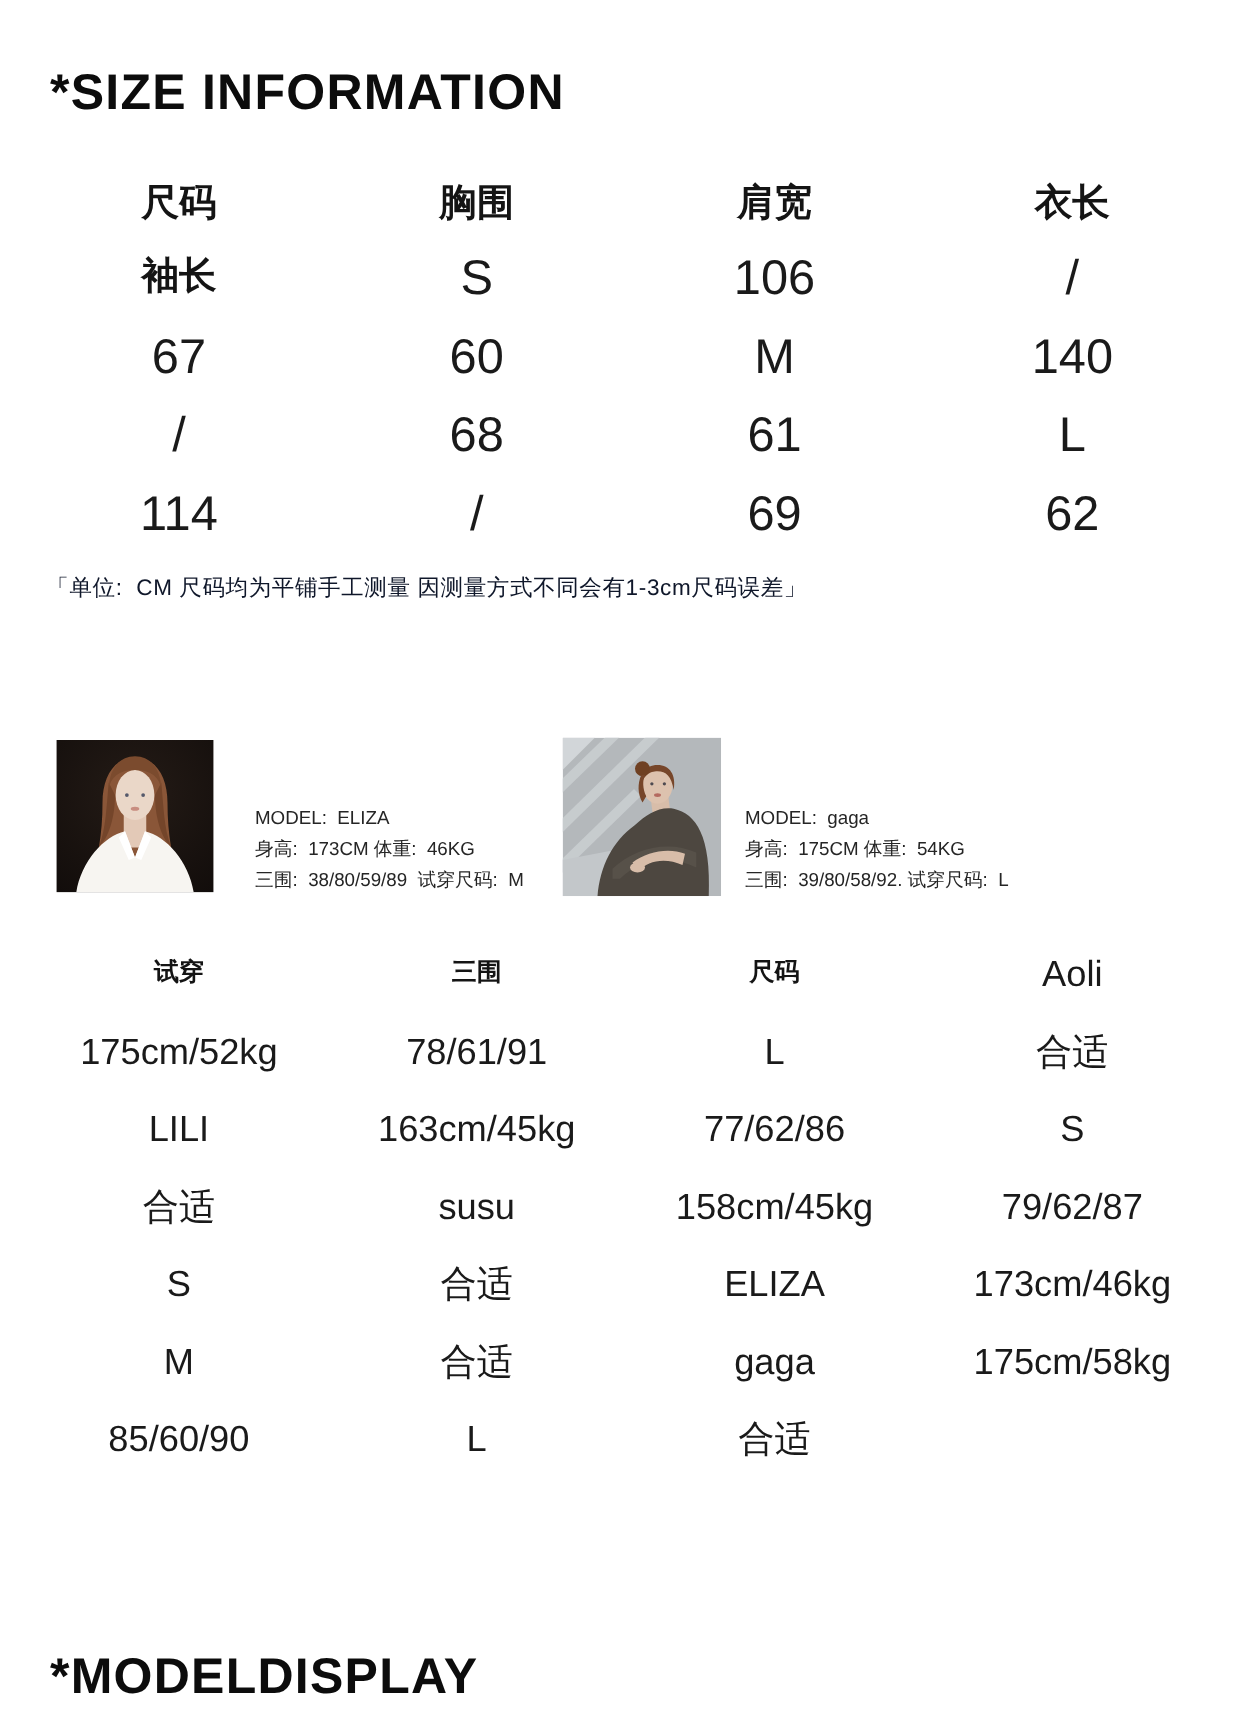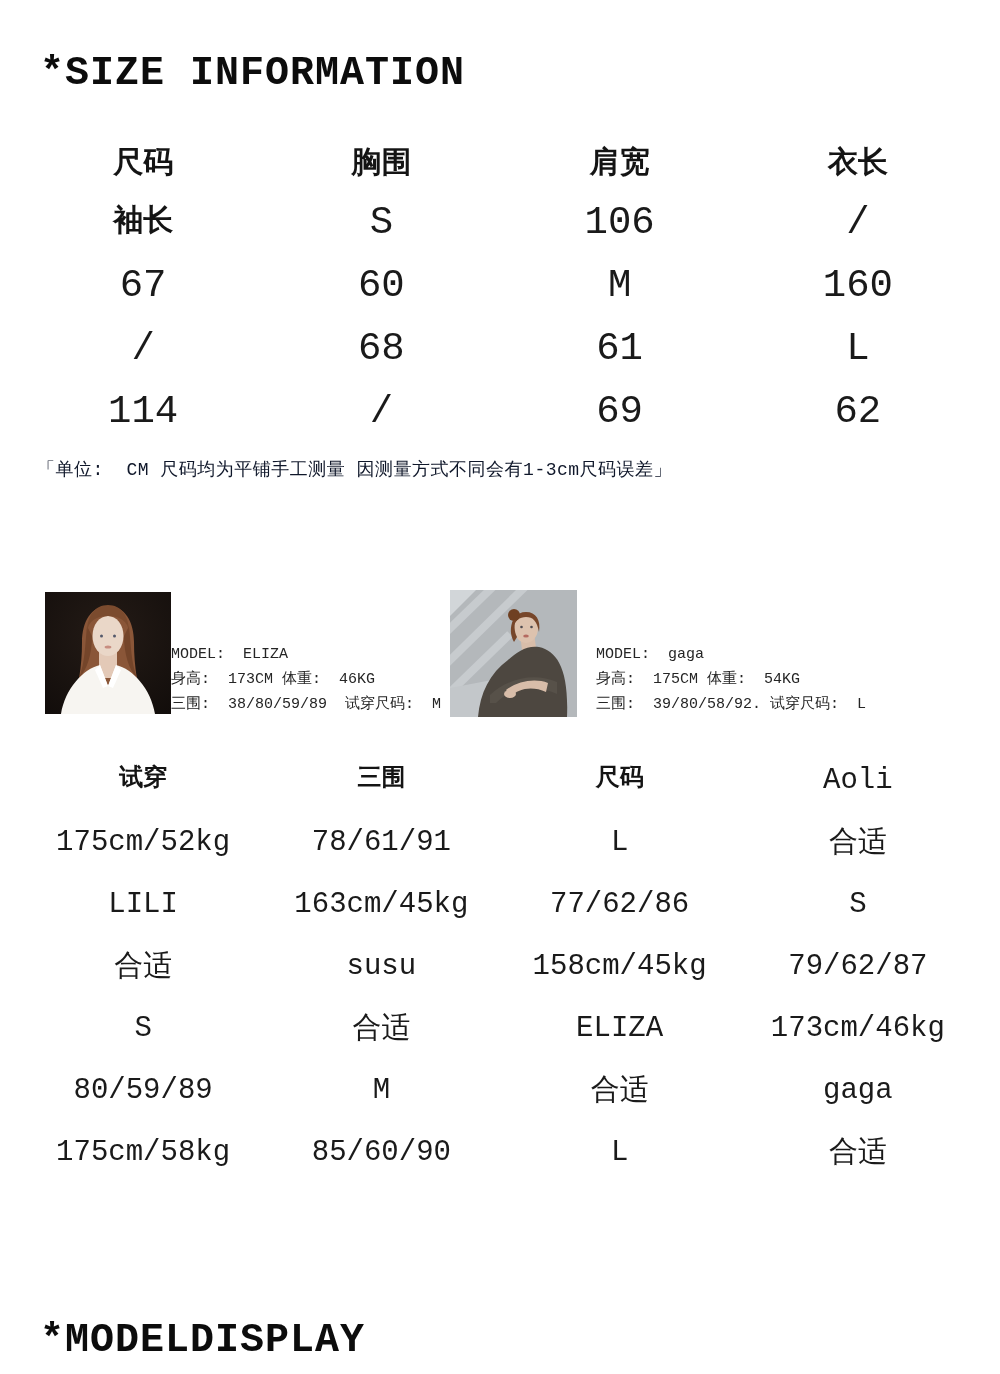--- a/index.html
+++ b/index.html
@@ -1,54 +1,54 @@
 <!DOCTYPE html>
 <html><head>
 <meta charset="utf-8">
 <style>
   html, body { margin:0; padding:0; background:#ffffff; }
   .canvas {
     position:relative; width:1000px; height:1374px; background:#ffffff;
-    font-family:Liberation Mono, monospace; color:#151515;
+    font-family:Liberation Sans, sans-serif; color:#151515;
     overflow:hidden;
   }
   .page-title {
     position:absolute; left:40px; font-weight:700; font-size:40px;
     line-height:42px; letter-spacing:1px; color:#0c0c0c; white-space:pre;
   }
   #title-top    { top:53px; }
   #title-bottom { top:1273px;margin-top:47px; }
 
   .grid-table {
     position:absolute; left:24px; width:953px;
     display:grid; grid-template-columns:repeat(4,1fr);
   }
   .cell { display:flex; align-items:center; justify-content:center; white-space:pre; }
 
   #size-table { top:133px; }
   .size-head { height:58px; font-size:30px; font-weight:700; color:#141414; }
   .size-num  { height:63px; font-size:39px; font-weight:400; color:#1a1a1a; }
 
   #fit-table { top:749px; }
-  .fit-head { height:56px; font-size:24px; font-weight:700; color:#141414; }
+  .fit-head { height:56px; font-size:20px; font-weight:700; color:#141414; }
   .fit-cell { height:62px; font-size:29px; font-weight:400; color:#1a1a1a; }
 
   .unit-note {
     position:absolute; left:37px; top:459px; font-size:18px; line-height:23px;
     color:#0f172a; white-space:pre; letter-spacing:0.5px;
   }
 
   .model-photo { position:absolute; overflow:hidden; }
   .model-photo svg { display:block; width:100%; height:100%; }
   #photo-eliza { left:45px;  top:592px; width:126px; height:122px; }
   #photo-gaga  { left:450px; top:590px; width:127px; height:127px; }
 
   .model-info { position:absolute; font-size:15px; color:#252525; }
   .mi-line { line-height:25px; white-space:pre; }
-  #info-eliza { left:171px; top:642px; }
+  #info-eliza { left:204px; top:642px; }
   #info-gaga  { left:596px; top:642px; }
 </style>
 </head>
 <body>
 
 <div class="canvas">
 
   <div class="page-title" id="title-top">*SIZE INFORMATION</div>
 
   <div class="grid-table" id="size-table">
@@ -58,21 +58,21 @@
     <div class="cell size-head">衣长</div>
     <div class="cell size-head">袖长</div>
 
     <div class="cell size-num">S</div>
     <div class="cell size-num">106</div>
     <div class="cell size-num">/</div>
     <div class="cell size-num">67</div>
     <div class="cell size-num">60</div>
 
     <div class="cell size-num">M</div>
-    <div class="cell size-num">160</div>
+    <div class="cell size-num">140</div>
     <div class="cell size-num">/</div>
     <div class="cell size-num">68</div>
     <div class="cell size-num">61</div>
 
     <div class="cell size-num">L</div>
     <div class="cell size-num">114</div>
     <div class="cell size-num">/</div>
     <div class="cell size-num">69</div>
     <div class="cell size-num">62</div>
   </div>
@@ -158,21 +158,20 @@
     <div class="cell fit-cell">合适</div>
 
     <div class="cell fit-cell">susu</div>
     <div class="cell fit-cell">158cm/45kg</div>
     <div class="cell fit-cell">79/62/87</div>
     <div class="cell fit-cell">S</div>
     <div class="cell fit-cell">合适</div>
 
     <div class="cell fit-cell">ELIZA</div>
     <div class="cell fit-cell">173cm/46kg</div>
-    <div class="cell fit-cell">80/59/89</div>
     <div class="cell fit-cell">M</div>
     <div class="cell fit-cell">合适</div>
 
     <div class="cell fit-cell">gaga</div>
     <div class="cell fit-cell">175cm/58kg</div>
     <div class="cell fit-cell">85/60/90</div>
     <div class="cell fit-cell">L</div>
     <div class="cell fit-cell">合适</div>
   </div>
 

